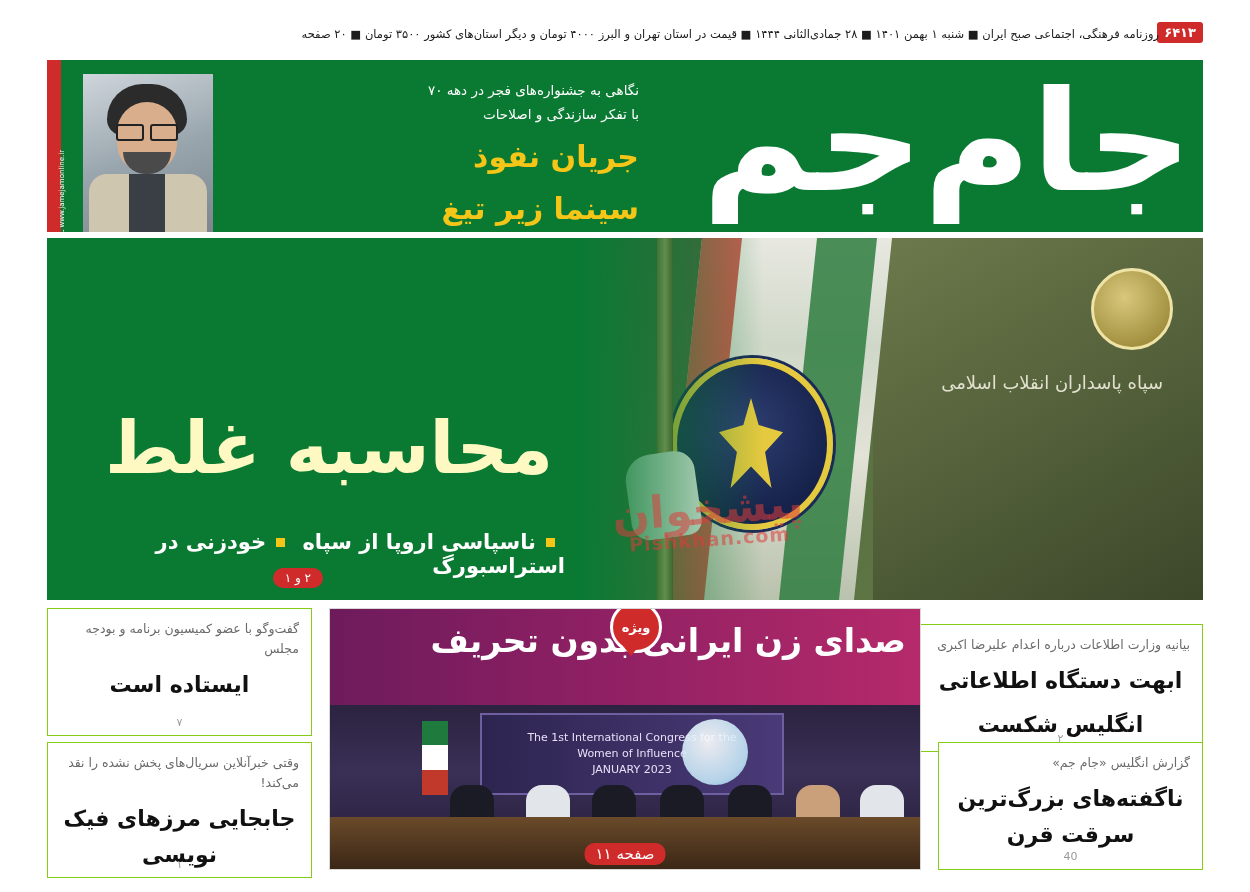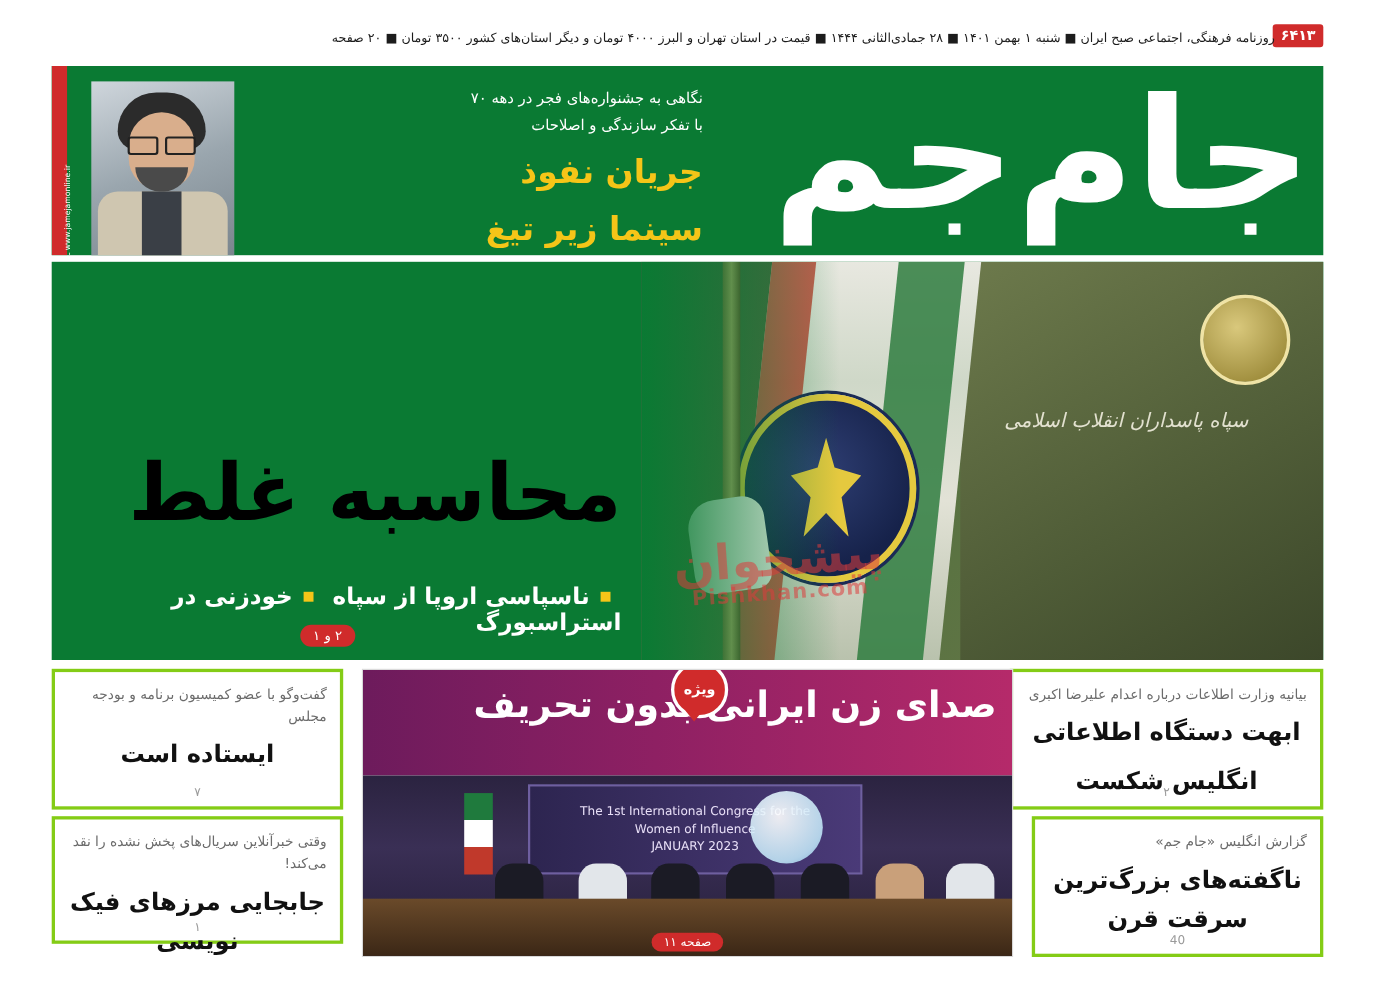--- a/index.html
+++ b/index.html
@@ -92,21 +92,21 @@
     position:absolute;right:0;top:0;width:330px;height:362px;
     background:linear-gradient(150deg,#6d7a4c 0%,#4f5c37 60%,#3c472a 100%);
   }
   .hero-photo .shoulder-badge{
     position:absolute;right:30px;top:30px;width:76px;height:76px;border-radius:50%;
     background:radial-gradient(circle at 40% 35%,#d9c87c,#8e7c2a);
     border:3px solid #efe3a6;
   }
   .hero-photo .script{
     position:absolute;right:40px;top:130px;width:250px;height:90px;
-    color:#f2efe0;font-size:18px;line-height:30px;text-align:left;opacity:.9;font-style:italic;
+    color:#f2efe0;font-size:18px;line-height:30px;text-align:right;opacity:.9;
   }
   .hero-photo .flagstripe{
     position:absolute;right:330px;top:0;width:190px;height:362px;
     background:linear-gradient(180deg,#e8e8e0 0%,#cfd8c8 30%,#e2e2d6 60%,#b9c2ad 100%);
     transform:skewX(-6deg);
   }
   .hero-photo .flag-green{
     position:absolute;right:345px;top:0;width:60px;height:362px;background:#2f7c3f;opacity:.85;transform:skewX(-6deg);
   }
   .hero-photo .flag-red{
@@ -135,22 +135,22 @@
     position:absolute;left:0;top:0;width:180px;height:362px;
     background:linear-gradient(90deg,#0a7a33 0%,rgba(10,122,51,0) 100%);
   }
   .hero-text{position:absolute;right:620px;top:0;width:530px;height:362px;direction:rtl;}
   .hero-h1{
     position:absolute;right:18px;top:36px;width:500px;text-align:right;
     color:#ffffff;font-size:72px;font-weight:bold;line-height:84px;
     text-shadow:0 2px 6px rgba(0,0,0,.25);
   }
   .hero-h2{
-    position:absolute;right:18px;top:168px;width:500px;text-align:right;
-    color:#000000;font-size:72px;font-weight:bold;line-height:84px;
+    position:absolute;right:30px;top:168px;width:500px;text-align:right;
+    color:#fef9c3;font-size:72px;font-weight:bold;line-height:84px;
   }
   .hero-subs{
     position:absolute;right:18px;top:292px;width:500px;text-align:right;
     color:#ffffff;font-size:21px;font-weight:bold;direction:rtl;
   }
   .hero-subs .dot{display:inline-block;width:9px;height:9px;background:#f5c518;margin:0 10px 2px 10px;}
   .hero-pagebadge{
     position:absolute;right:260px;top:330px;background:#d02b2b;color:#fff;
     font-size:12px;border-radius:11px;padding:3px 12px;
   }
@@ -159,37 +159,37 @@
     color:rgba(220,60,60,.55);font-size:44px;font-weight:bold;transform:rotate(-4deg);
     pointer-events:none;
   }
   .watermark small{display:block;font-size:19px;letter-spacing:1px;margin-top:-6px;}
 
   
   .bottom{
     position:absolute;left:47px;top:608px;width:1156px;height:262px;
   }
   .card{
-    position:absolute;border:3px solid #84cc16;background:#fff;box-sizing:border-box;
+    position:absolute;border:1px solid #84cc16;background:#fff;box-sizing:border-box;
     direction:rtl;
   }
   .card .kicker{
     color:#6b6b6b;font-size:12.5px;text-align:right;padding:10px 12px 0 12px;line-height:20px;
   }
   .card .headline{
     color:#111;font-size:22px;font-weight:bold;text-align:center;line-height:36px;
     padding:8px 12px 0 12px;
   }
   .card .pagenum{
     position:absolute;left:0;right:0;bottom:6px;text-align:center;color:#9a9a9a;font-size:11px;
   }
-  #card-right-top{right:0;top:0;width:285px;height:128px;margin-left:28px;}
+  #card-right-top{right:0;top:16px;width:285px;height:128px;margin-left:28px;}
   #card-right-bottom{right:0;top:134px;width:265px;height:128px;}
   #card-left-top{left:0;top:0;width:265px;height:128px;}
-  #card-left-bottom{left:0;top:134px;width:265px;height:116px;}
+  #card-left-bottom{left:0;top:134px;width:265px;height:136px;}
 
   .feature{
     position:absolute;right:282px;top:0;width:592px;height:262px;overflow:hidden;
     border:1px solid #d8d8d8;box-sizing:border-box;background:#fff;
   }
   .feature-band{
     position:absolute;left:0;top:0;width:590px;height:96px;
     background:linear-gradient(90deg,#6d1b5c 0%,#8e2063 45%,#b52a6a 100%);
   }
   .feature-title{
@@ -225,21 +225,21 @@
     background:linear-gradient(180deg,#6a4a2a,#3b2716);
   }
   .fp-seat{
     position:absolute;bottom:44px;width:44px;height:40px;border-radius:16px 16px 4px 4px;
     background:#1b1b25;
   }
   .fp-seat.light{background:#e2e6ea;}
   .fp-seat.tan{background:#c9a07a;}
   .fp-pagebadge{
     position:absolute;left:50%;transform:translateX(-50%);bottom:4px;
-    background:#d02b2b;color:#fff;font-size:11px;border-radius:10px;padding:2px 11px;
+    background:#d02b2b;color:#fff;font-size:15px;border-radius:10px;padding:2px 11px;
   }
   .vije{
     position:absolute;right:258px;top:-8px;width:46px;height:46px;border-radius:50%;
     background:#d02b2b;color:#fff;font-size:13px;font-weight:bold;
     display:flex;align-items:center;justify-content:center;
     border:3px solid #fff;
   }
   .vije:after{
     content:"";position:absolute;left:10px;bottom:-6px;width:0;height:0;
     border-left:8px solid transparent;border-right:8px solid transparent;border-top:10px solid #d02b2b;

